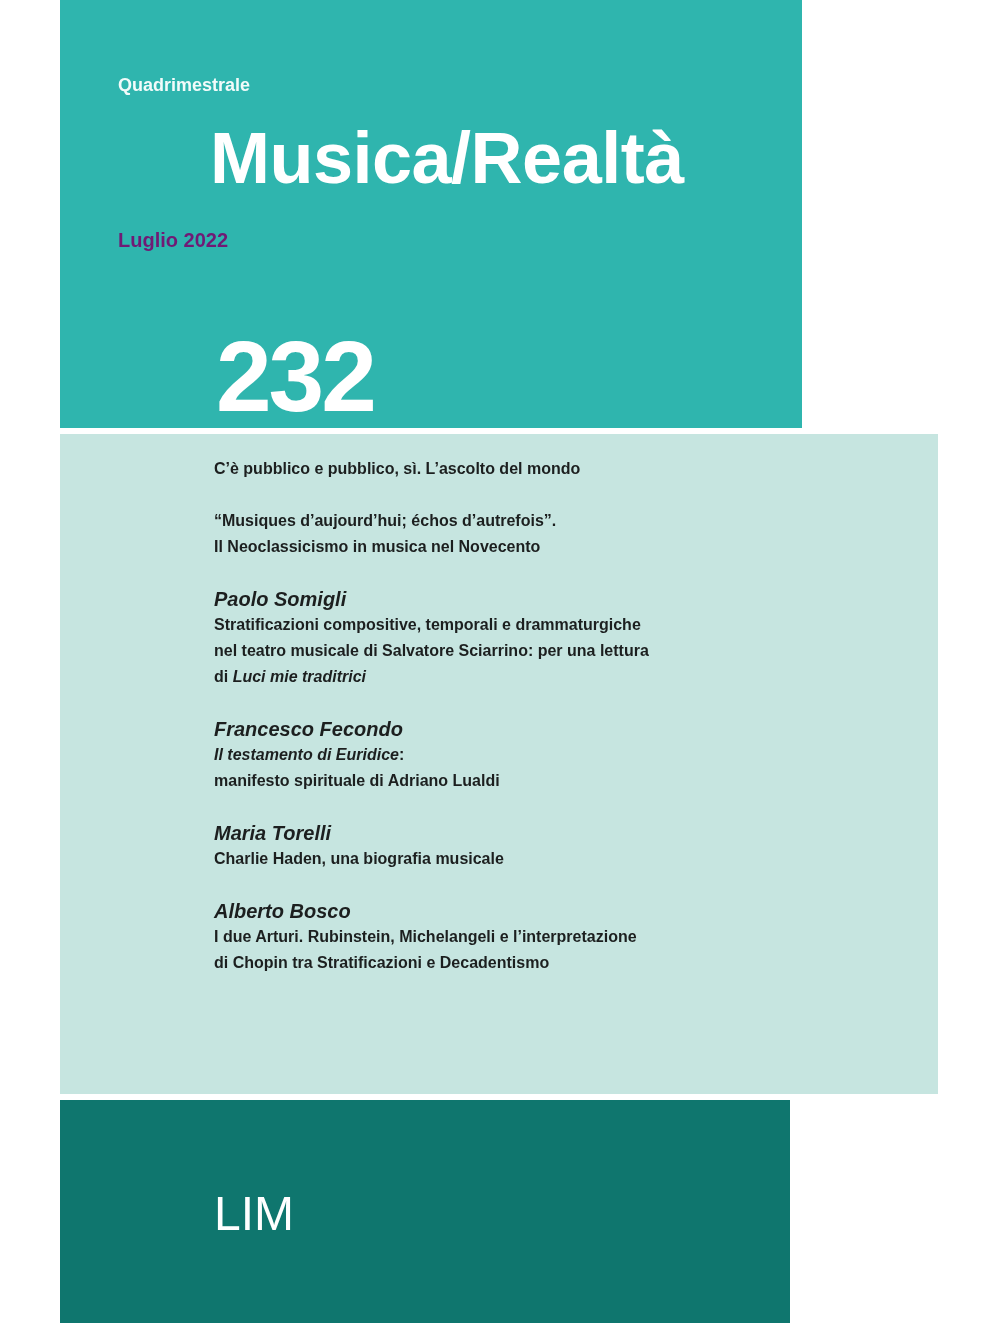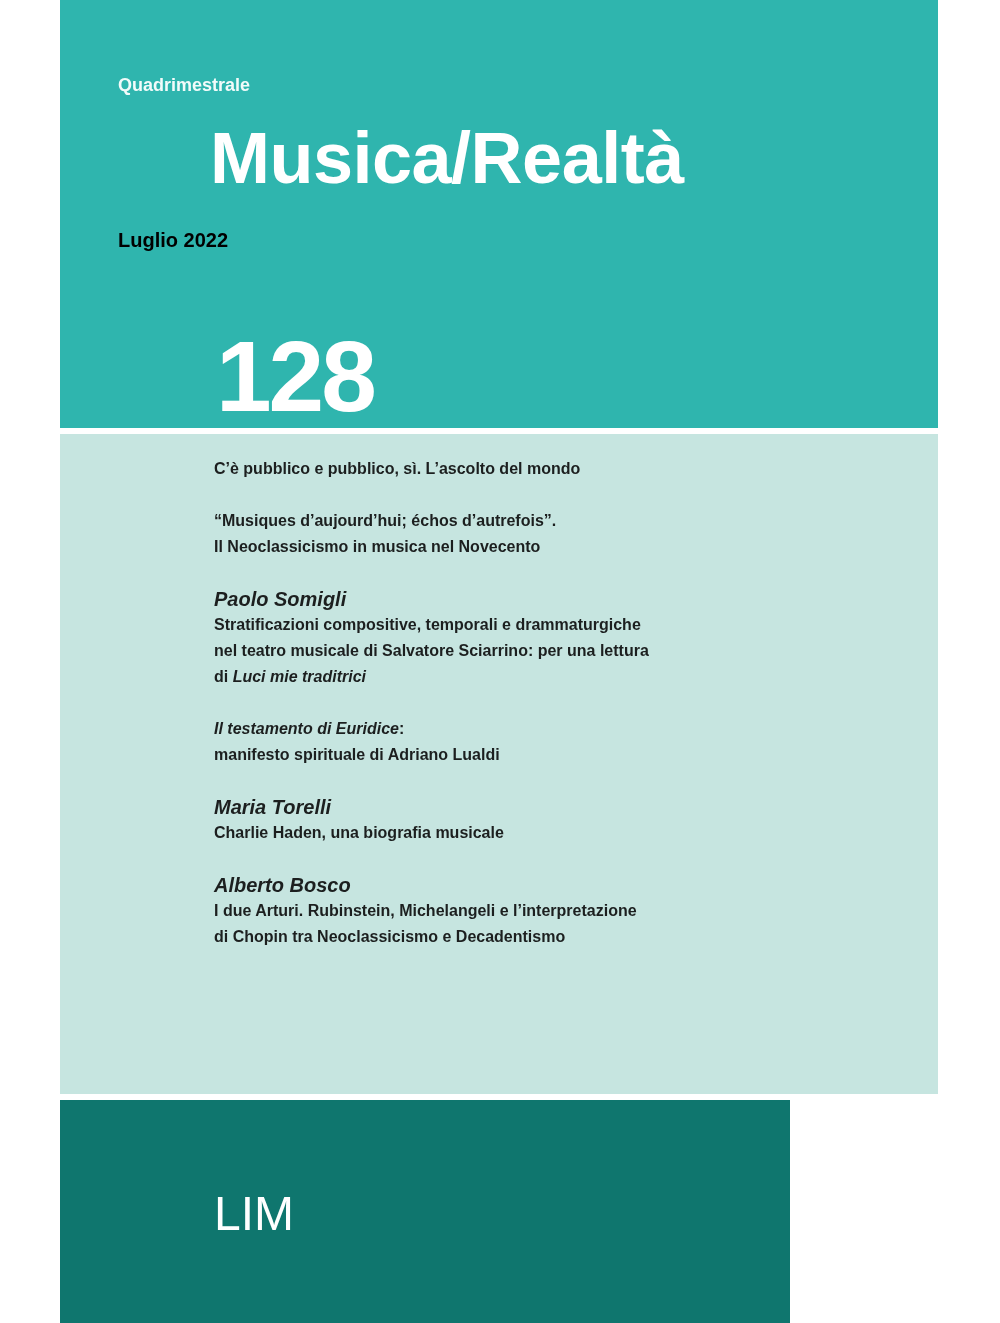--- a/index.html
+++ b/index.html
@@ -1,69 +1,70 @@
 <!DOCTYPE html>
 <html><head>
   <meta charset="utf-8">
   <style>
     html, body { margin: 0; padding: 0; background: #ffffff; }
     body { width: 1000px; height: 1323px; position: relative; overflow: hidden;
            font-family: "Liberation Sans", sans-serif; }
     .cover { position: absolute; left: 60px; top: 0; width: 878px; height: 1323px; background: #ffffff; }
-    .top { position: absolute; left: 0; top: 0; width: 878px; height: 428px; background: #2fb5ae; text-decoration: underline; }
+    .top { position: absolute; left: 0; top: 0; width: 742px; height: 428px; background: #2fb5ae; text-decoration: underline; }
     .mid { position: absolute; left: 0; top: 434px; width: 878px; height: 660px; background: #c6e5e0; }
     .bot { position: absolute; left: 0; top: 1100px; width: 730px; height: 223px; background: #0f766e; }
     .periodicity { position: absolute; left: 58px; top: 75px; color: #f2fbfa; font-weight: bold; font-size: 18px; }
     .title { position: absolute; left: 150px; top: 122px; color: #ffffff; font-weight: bold; font-size: 72px; letter-spacing: -0.5px; line-height: 1; }
-    .date { position: absolute; left: 58px; top: 229px; color: #000000; font-weight: bold; font-size: 20px; }
+    .date { position: absolute; left: 58px; top: 229px; color: #701a75; font-weight: bold; font-size: 20px; }
     .issue { position: absolute; left: 156px; top: 326px; color: #ffffff; font-weight: bold; font-size: 100px; line-height: 1; letter-spacing: -3px; }
     .articles { position: absolute; left: 154px; top: 22px; width: 700px; color: #1c1f1f; }
     .article { margin-bottom: 26px; }
     .author { font-style: italic; font-weight: bold; font-size: 20px; line-height: 26px; }
     .atitle { font-weight: bold; font-size: 16px; line-height: 26px; }
     .publisher { position: absolute; left: 154px; top: 90px; color: #ffffff; font-size: 48px; line-height: 1; }
   </style>
 </head>
 <body>
 
 <div class="cover">
   <div class="top">
     <div class="periodicity">Quadrimestrale</div>
     <div class="title">Musica/Realtà</div>
     <div class="date">Luglio 2022</div>
-    <div class="issue">128</div>
+    <div class="issue">232</div>
   </div>
 
   <div class="mid">
     <div class="articles" id="articles">
         <div class="article">
           <div class="atitle"><span>C’è pubblico e pubblico, sì. L’ascolto del mondo</span></div>
         </div>
         <div class="article">
           <div class="atitle"><span>“Musiques d’aujourd’hui; échos d’autrefois”.</span></div>
           <div class="atitle"><span>Il Neoclassicismo in musica nel Novecento</span></div>
         </div>
         <div class="article">
           <div class="author">Paolo Somigli</div>
           <div class="atitle"><span>Stratificazioni compositive, temporali e drammaturgiche</span></div>
           <div class="atitle"><span>nel teatro musicale di Salvatore Sciarrino: per una lettura</span></div>
           <div class="atitle"><span>di </span><span style="font-style: italic;">Luci mie traditrici</span></div>
         </div>
         <div class="article">
+          <div class="author">Francesco Fecondo</div>
           <div class="atitle"><span style="font-style: italic;">Il testamento di Euridice</span><span>:</span></div>
           <div class="atitle"><span>manifesto spirituale di Adriano Lualdi</span></div>
         </div>
         <div class="article">
           <div class="author">Maria Torelli</div>
           <div class="atitle"><span>Charlie Haden, una biografia musicale</span></div>
         </div>
         <div class="article">
           <div class="author">Alberto Bosco</div>
           <div class="atitle"><span>I due Arturi. Rubinstein, Michelangeli e l’interpretazione</span></div>
-          <div class="atitle"><span>di Chopin tra Neoclassicismo e Decadentismo</span></div>
+          <div class="atitle"><span>di Chopin tra Stratificazioni e Decadentismo</span></div>
         </div>
       </div>
   </div>
 
   <div class="bot">
     <div class="publisher">LIM</div>
   </div>
 </div>
 
 </body></html>

